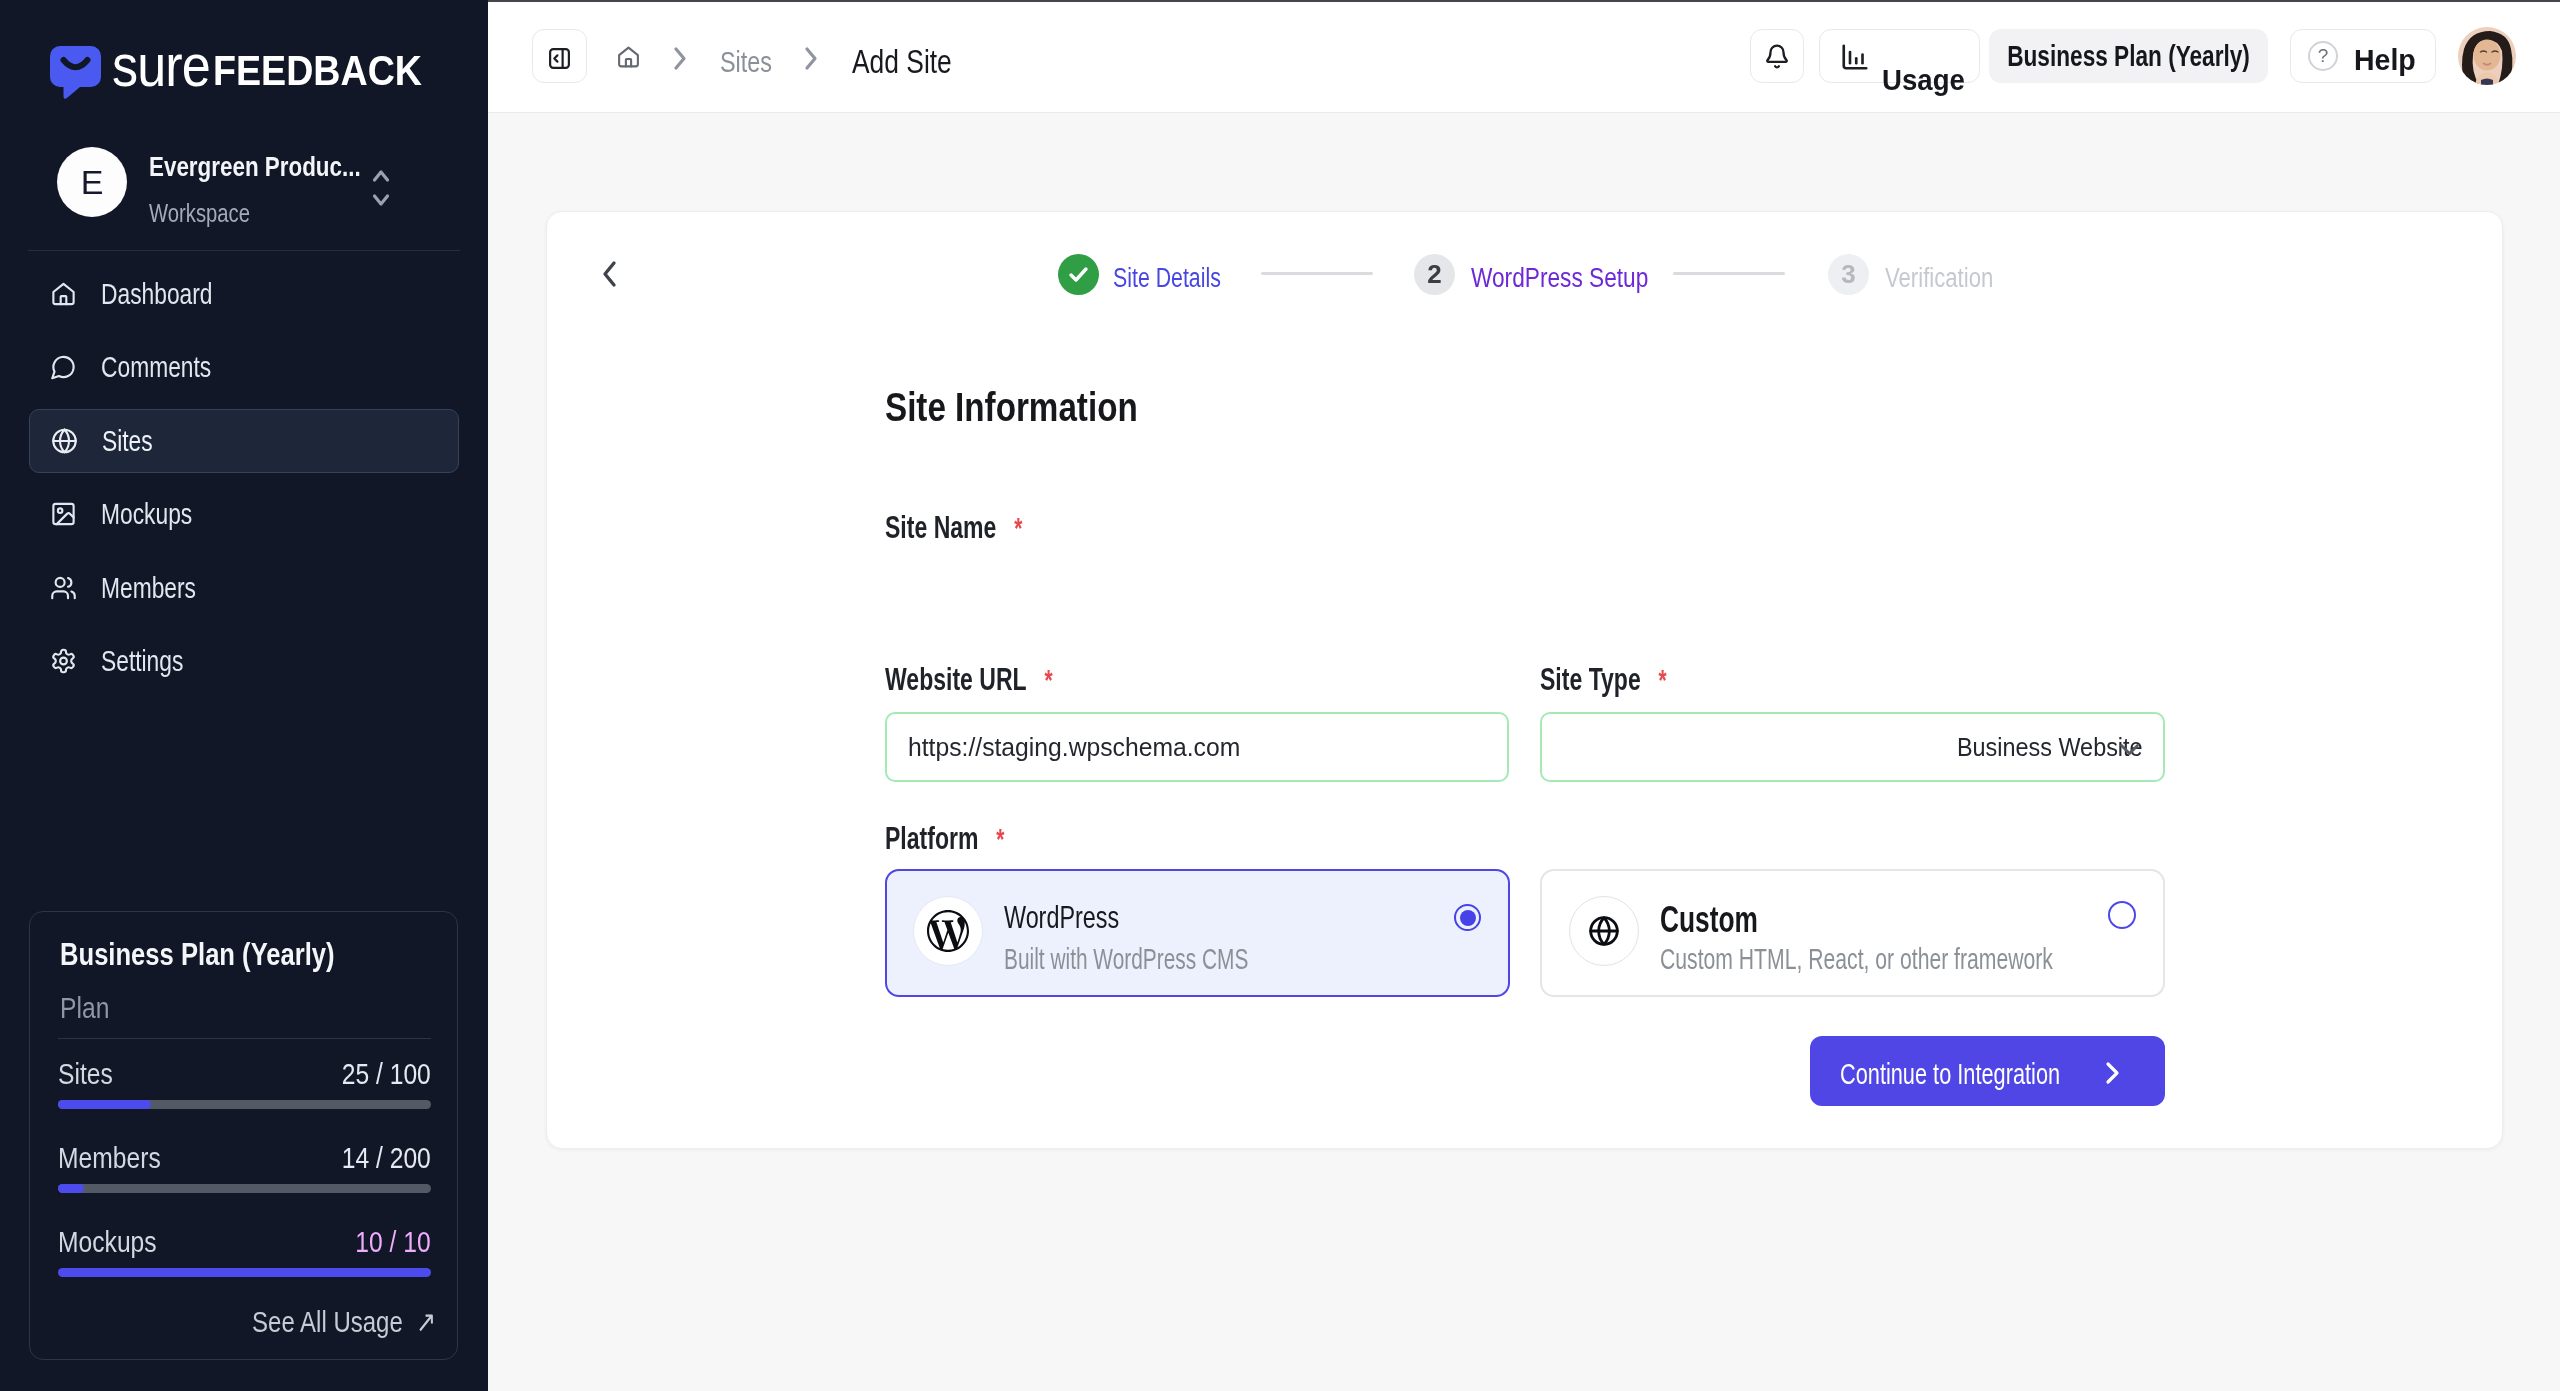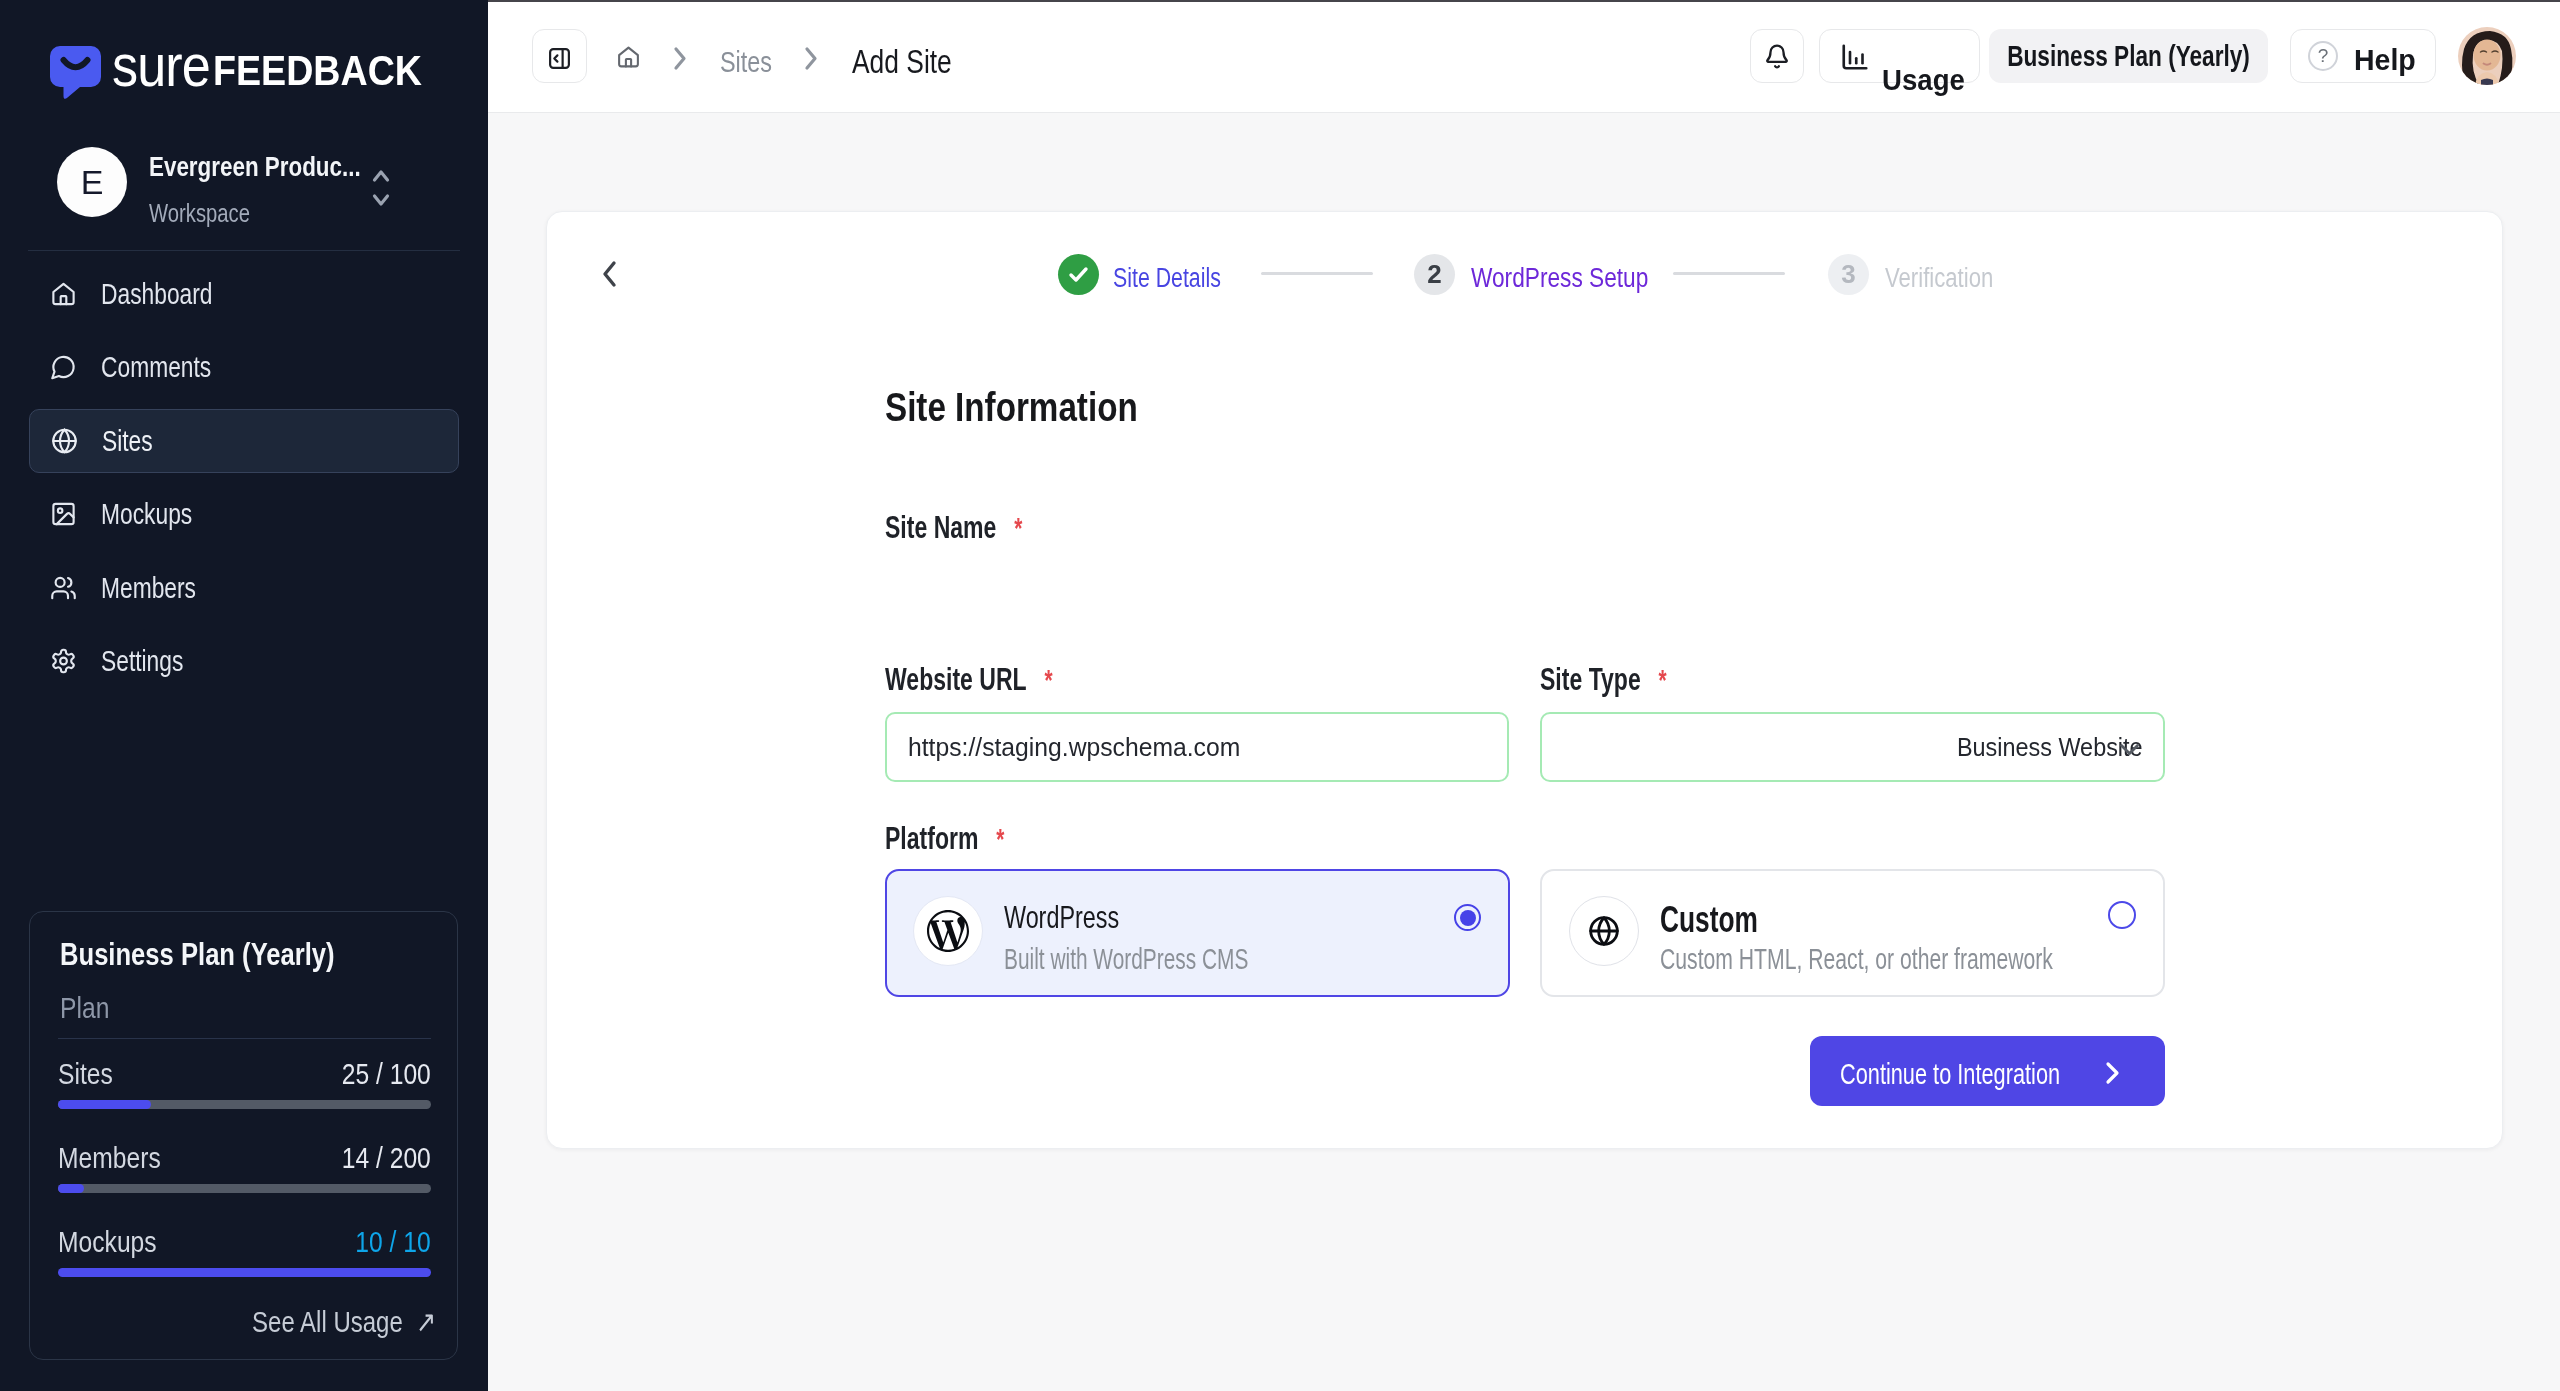--- a/index.html
+++ b/index.html
@@ -97,21 +97,21 @@
     <div class="abs" style="left:30px; top:80px; font-size:29px; color:#8e97a8;"><span class="s" style="transform:scaleX(.85);">Plan</span></div>
     <div class="abs" style="left:28px; top:126px; width:373px; height:1px; background:#29334a;"></div>
     <div class="abs" style="left:28px; top:146px; width:373px; font-size:29px; color:#d3d8e1;"><span class="s" style="transform:scaleX(.85);">Sites</span><span style="float:right; color:#e6e9f0;"><span class="s" style="transform:scaleX(.85); transform-origin:100% 50%;">25 / 100</span></span></div>
     <div class="abs" style="left:28px; top:188px; width:373px; height:9px; border-radius:5px; background:#535a66;">
         <div style="width:25%; height:9px; border-radius:5px; background:#4c4cee;"></div>
       </div>
     <div class="abs" style="left:28px; top:230px; width:373px; font-size:29px; color:#d3d8e1;"><span class="s" style="transform:scaleX(.85);">Members</span><span style="float:right; color:#e6e9f0;"><span class="s" style="transform:scaleX(.85); transform-origin:100% 50%;">14 / 200</span></span></div>
     <div class="abs" style="left:28px; top:272px; width:373px; height:9px; border-radius:5px; background:#535a66;">
         <div style="width:7%; height:9px; border-radius:5px; background:#4c4cee;"></div>
       </div>
-    <div class="abs" style="left:28px; top:314px; width:373px; font-size:29px; color:#d3d8e1;"><span class="s" style="transform:scaleX(.85);">Mockups</span><span style="float:right; color:#0ea5e9;"><span class="s" style="transform:scaleX(.85); transform-origin:100% 50%;">10 / 10</span></span></div>
+    <div class="abs" style="left:28px; top:314px; width:373px; font-size:29px; color:#d3d8e1;"><span class="s" style="transform:scaleX(.85);">Mockups</span><span style="float:right; color:#f0abfc;"><span class="s" style="transform:scaleX(.85); transform-origin:100% 50%;">10 / 10</span></span></div>
     <div class="abs" style="left:28px; top:356px; width:373px; height:9px; border-radius:5px; background:#4c4cee;"></div>
     <div class="abs" style="left:0; top:392px; width:429px; text-align:right; font-size:30px; color:#c6ccd6;"><span class="s" style="transform:scaleX(.8); transform-origin:50% 50%;">See All Usage&nbsp; ↗</span></div>
   </div>
 </div>
 
 <div id="header">
 
   <div class="hbtn" style="left:44px; width:55px;"></div>
   <svg class="abs" style="left:59px; top:44px;" width="25" height="25" viewBox="0 0 24 24" fill="none" stroke="#1c1e24" stroke-width="2.1" stroke-linecap="round" stroke-linejoin="round">
       <rect x="3" y="3" width="18" height="18" rx="3"></rect>

